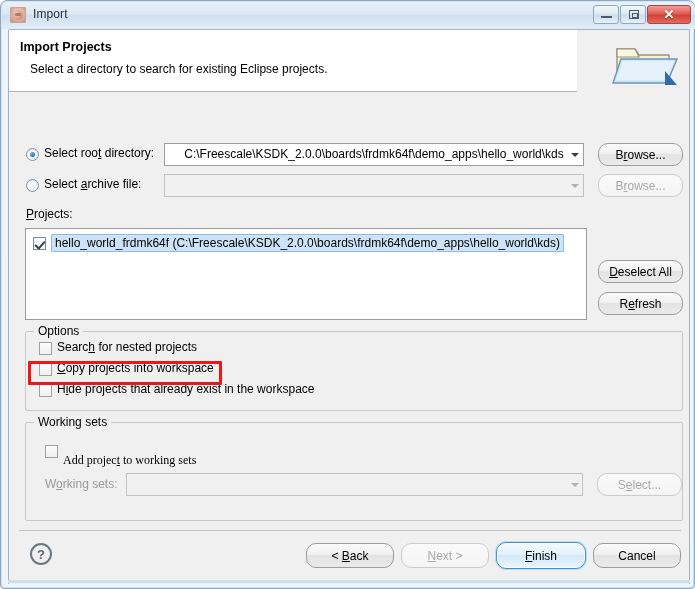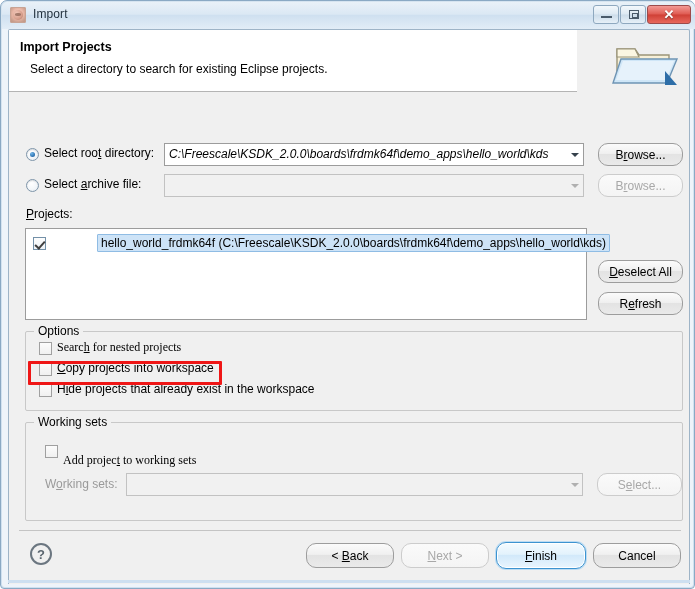--- a/index.html
+++ b/index.html
@@ -19,20 +19,21 @@
     background: linear-gradient(to bottom, #d6e4f0 0%, #cfe0ef 100%);
     border: 1px solid #8aa9c4;
     border-radius: 7px 7px 4px 4px;
     padding: 1px;
   }
   .window-inner {
     position: absolute;
     left: 1px; top: 1px; right: 1px; bottom: 1px;
     background: #eef4fa;
     border-radius: 6px 6px 3px 3px;
+    text-align: center;
   }
 
   
   .titlebar {
     position: absolute;
     left: 0; top: 0;
     width: 693px; height: 27px;
     background: linear-gradient(to bottom, #e9f1f8 0%, #dbe8f4 45%, #cfe0f0 50%, #e2edf7 100%);
     border-radius: 6px 6px 0 0;
   }
@@ -214,21 +215,21 @@
 
   
   .listbox {
     position: absolute;
     background: #ffffff;
     border: 1px solid #9c9c9c;
   }
   .list-row {
     position: absolute;
     display: flex; align-items: center;
-    font-size: 12px; color: #000; gap: 46px;
+    font-size: 12px; color: #000;
   }
   .list-row .sel {
     background: #cde3f7;
     border: 1px solid #8fbce4;
     padding: 1px 3px;
     border-radius: 1px;
     white-space: nowrap;
   }
 
   
@@ -312,21 +313,21 @@
           </svg>
         </div>
       </div>
 
       <div class="body">
 
         <div class="radio on" style="left:17px; top:55px;"></div>
         <div class="lbl" style="position:absolute; left:35px; top:53px;">
           Select roo<u>t</u> directory:
         </div>
-        <div class="textfield" style="left:155px; top:50px; width:420px; height:23px;font-style:italic;">
+        <div class="textfield" style="left:155px; top:50px; width:420px; height:23px;">
           <span>C:\Freescale\KSDK_2.0.0\boards\frdmk64f\demo_apps\hello_world\kds</span>
         </div>
         <span class="combo-arrow" style="left:562px; top:60px;"></span>
         <div class="btn" style="left:589px; top:50px; width:85px; height:23px;">
           <span>B<u>r</u>owse...</span>
         </div>
 
         <div class="radio" style="left:17px; top:86px;"></div>
         <div class="lbl" style="position:absolute; left:35px; top:84px;">
           Select <u>a</u>rchive file:
@@ -354,21 +355,21 @@
           <span><u>D</u>eselect All</span>
         </div>
         <div class="btn" style="left:589px; top:199px; width:85px; height:23px;">
           <span>R<u>e</u>fresh</span>
         </div>
 
         <div class="group" style="left:16px; top:238px; width:658px; height:80px;padding-left:28px;">
           <span class="group-title">Options</span>
 
           <span class="cbox" style="left:13px; top:10px;"></span>
-          <span class="lbl" style="position:absolute; left:31px; top:8px;font-family:Liberation Serif, serif;">
+          <span class="lbl" style="position:absolute; left:31px; top:8px;">
             Searc<u>h</u> for nested projects
           </span>
 
           <span class="cbox" style="left:13px; top:31px;"></span>
           <span class="lbl" style="position:absolute; left:31px; top:29px;">
             <u>C</u>opy projects into workspace
           </span>
 
           <span class="cbox" style="left:13px; top:52px;"></span>
           <span class="lbl" style="position:absolute; left:31px; top:50px;">

